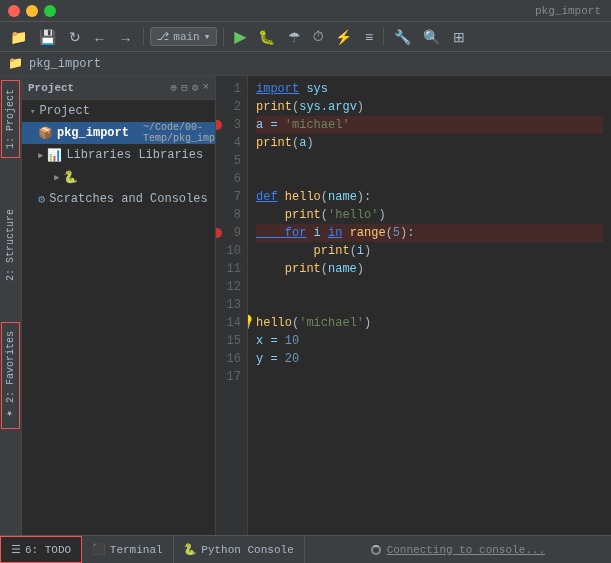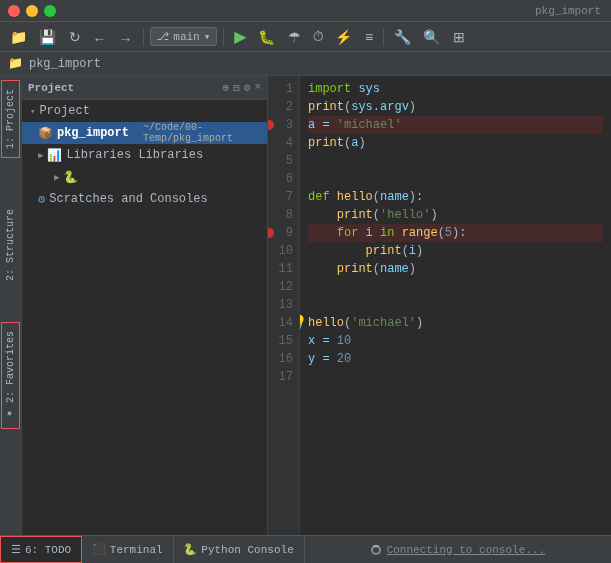--- a/index.html
+++ b/index.html
@@ -135,21 +135,21 @@
       color: #a9b7c6;
       padding: 8px 3px;
       cursor: pointer;
       white-space: nowrap;
       border: 1px solid #e55;
       margin-top: 30px;
     }
 
     
     .file-tree-panel {
-      width: 246px;
+      width: 194px;
       background: #2b2b2b;
       border-right: 1px solid #454545;
       display: flex;
       flex-direction: column;
     }
     .panel-header {
       background: #3c3f41;
       height: 24px;
       display: flex;
       align-items: center;
@@ -224,21 +224,21 @@
       position: relative;
     }
     .code-line {
       height: 18px;
       display: flex;
       align-items: center;
       white-space: pre;
       position: relative;
     }
     .code-line.highlighted { background: rgba(180, 40, 40, 0.2); }
-    .kw { color: #84cc16; }
+    .kw { color: #3b82f6; text-decoration: underline; }
     .fn { color: #ffc66d; }
     .str { color: #6a8759; }
     .num { color: #6897bb; }
     .var { color: #7dd3fc; }
     .paren { color: #a9b7c6; }
     .bulb {
       color: #f4c842;
       font-size: 14px;
       position: absolute;
       left: -18px;

